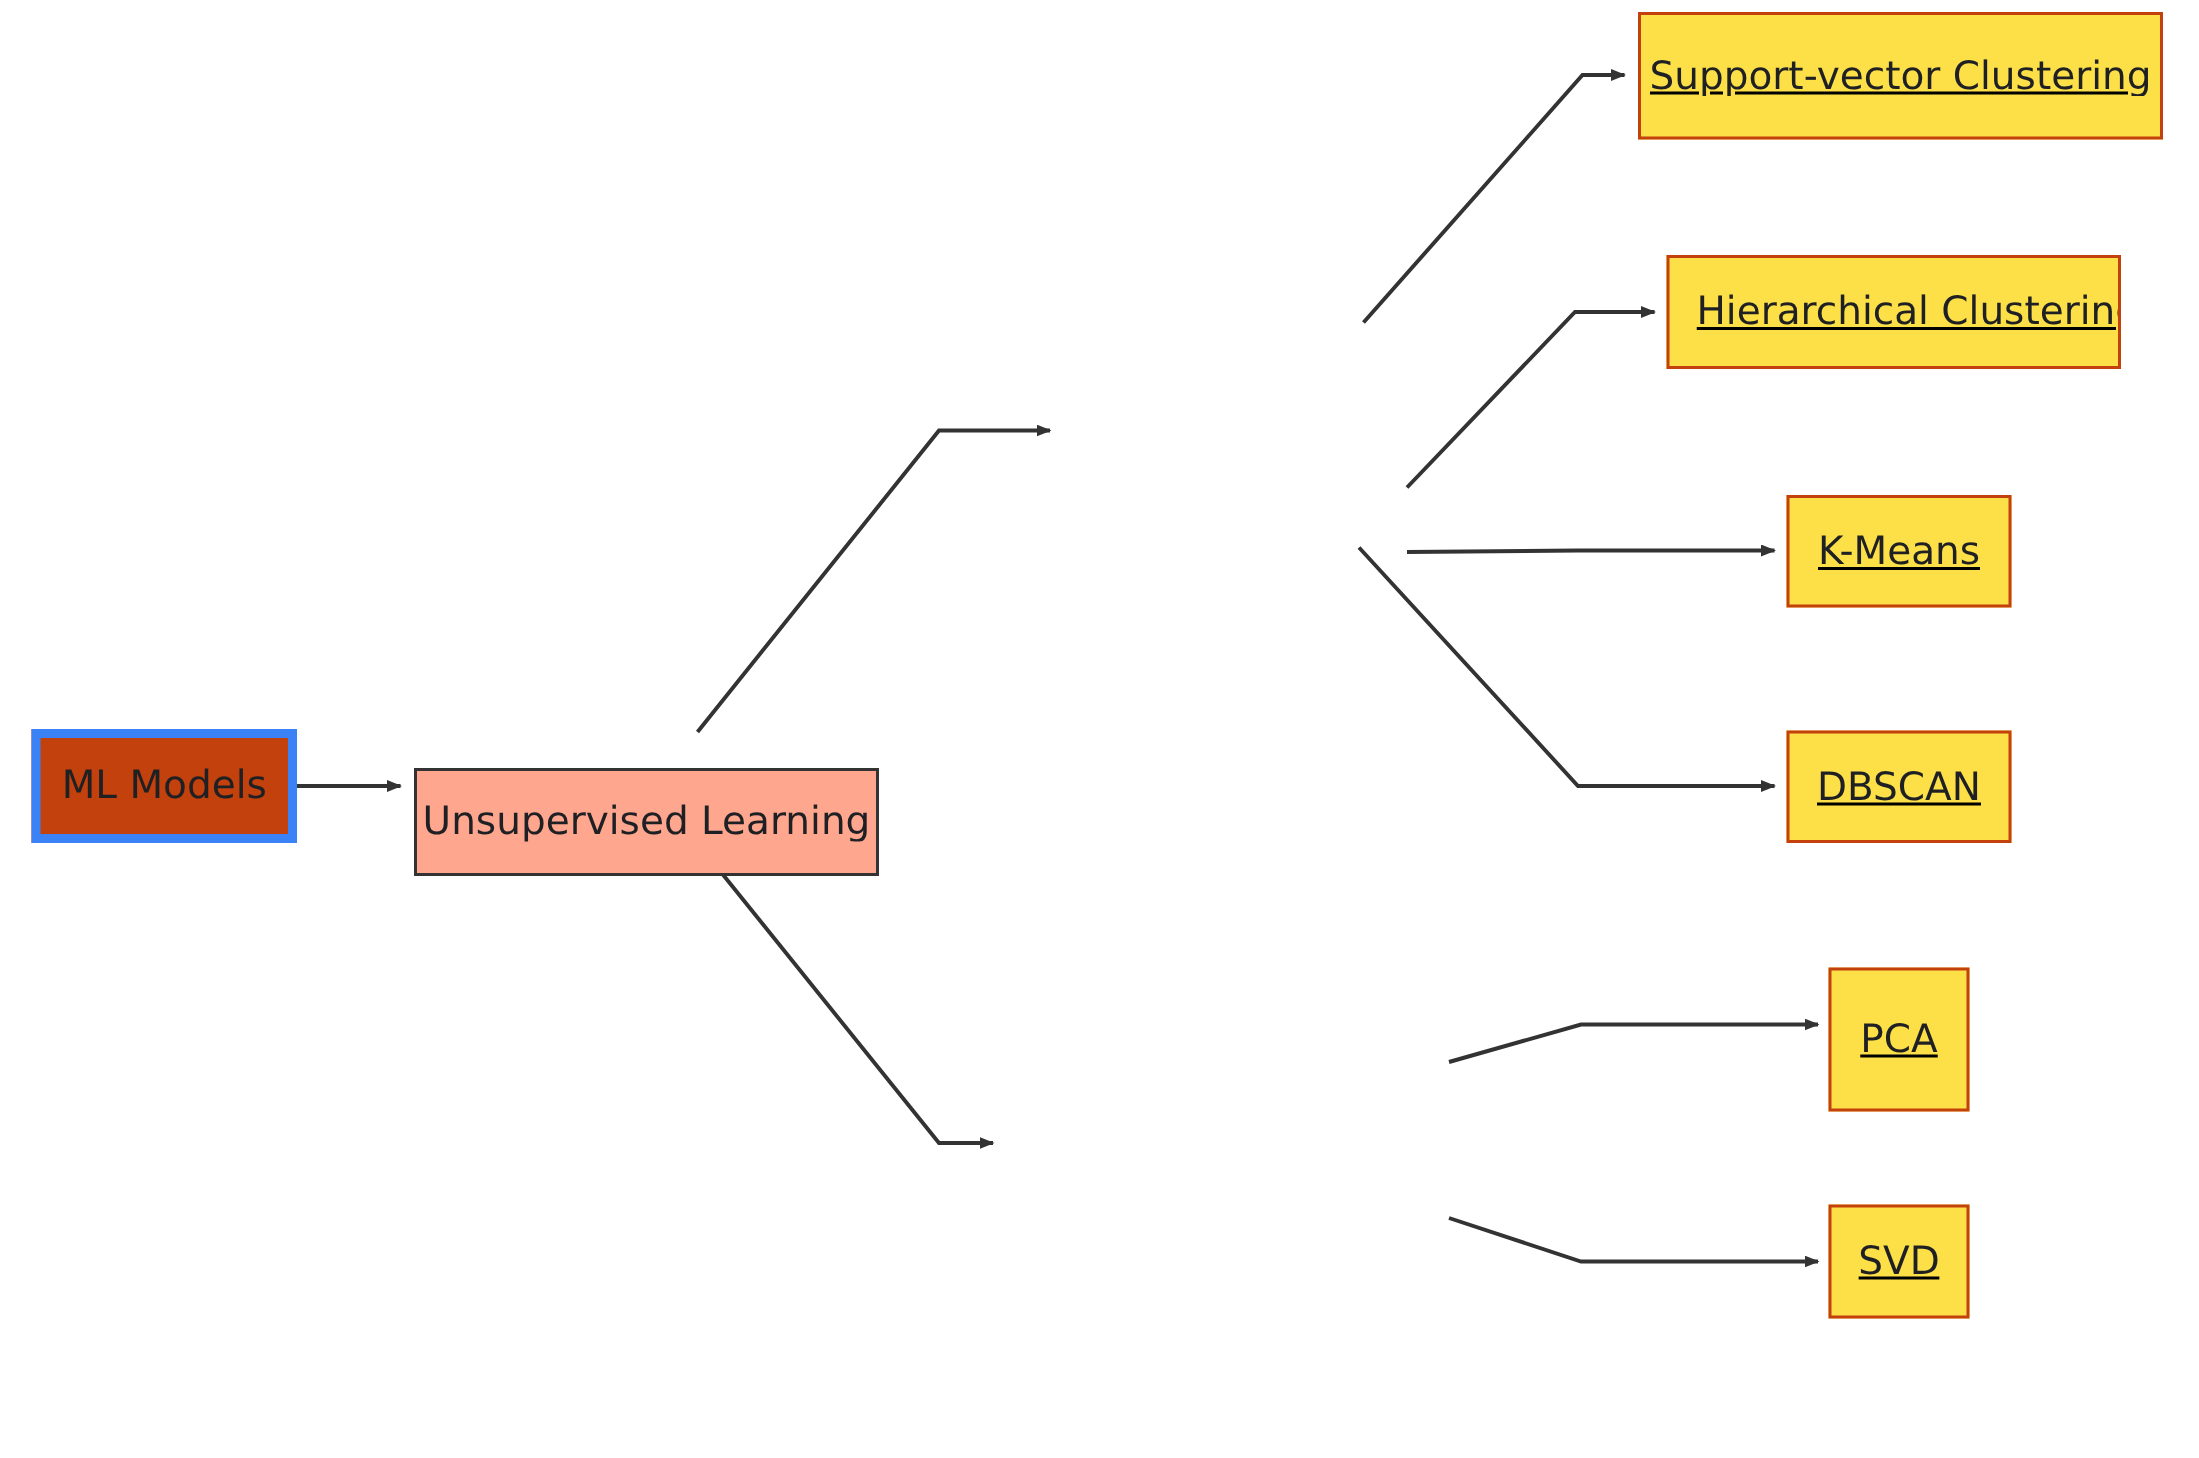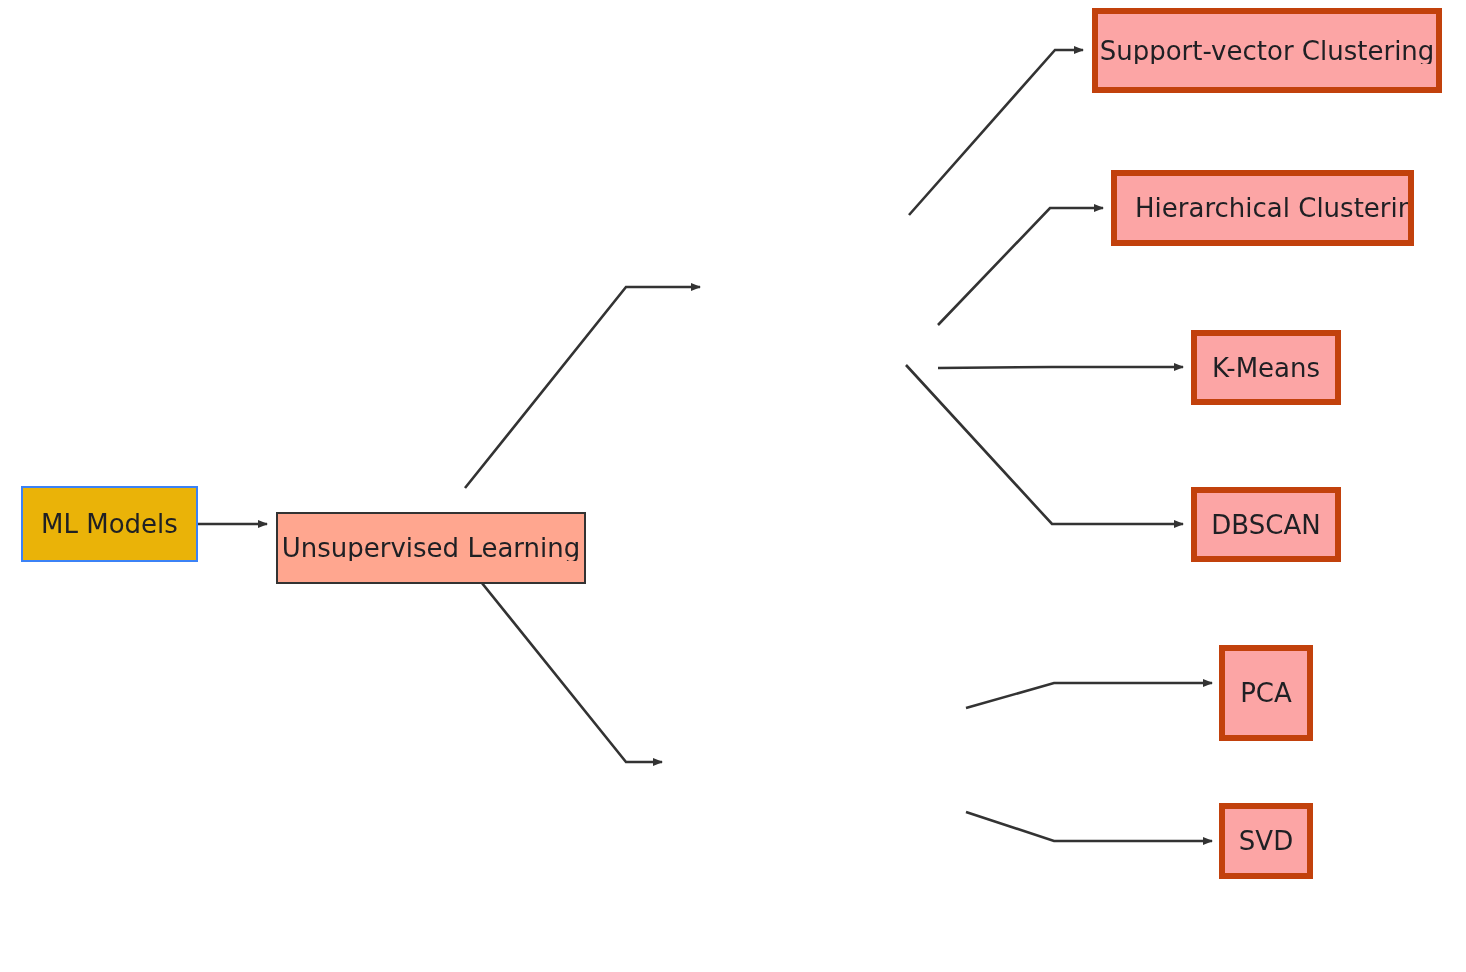--- a/index.html
+++ b/index.html
@@ -36,31 +36,32 @@
   .rect {
     box-sizing: border-box;
   }
   .rect .label {
     white-space: nowrap;
     overflow: hidden;
     display: block;
     line-height: 1;
   }
   .root-node {
-    background: #eab308;
-    border: 2px solid #3b82f6;
+    background: #c2410c;
+    border: 6px solid #3b82f6;
   }
   .branch-node {
     background: #ffa68f;
     border: 2px solid #333333;
     margin-top: 24px;
   }
   .leaf-node {
-    background: #fca5a5;
-    border: 6px solid #c2410c;
+    background: #fde047;
+    border: 2px solid #c2410c;
+    text-decoration: underline;
   }
   
   .diamond-wrap {
     position: absolute;
   }
   .diamond-shape {
     position: absolute;
     left: 0;
     top: 0;
   }

